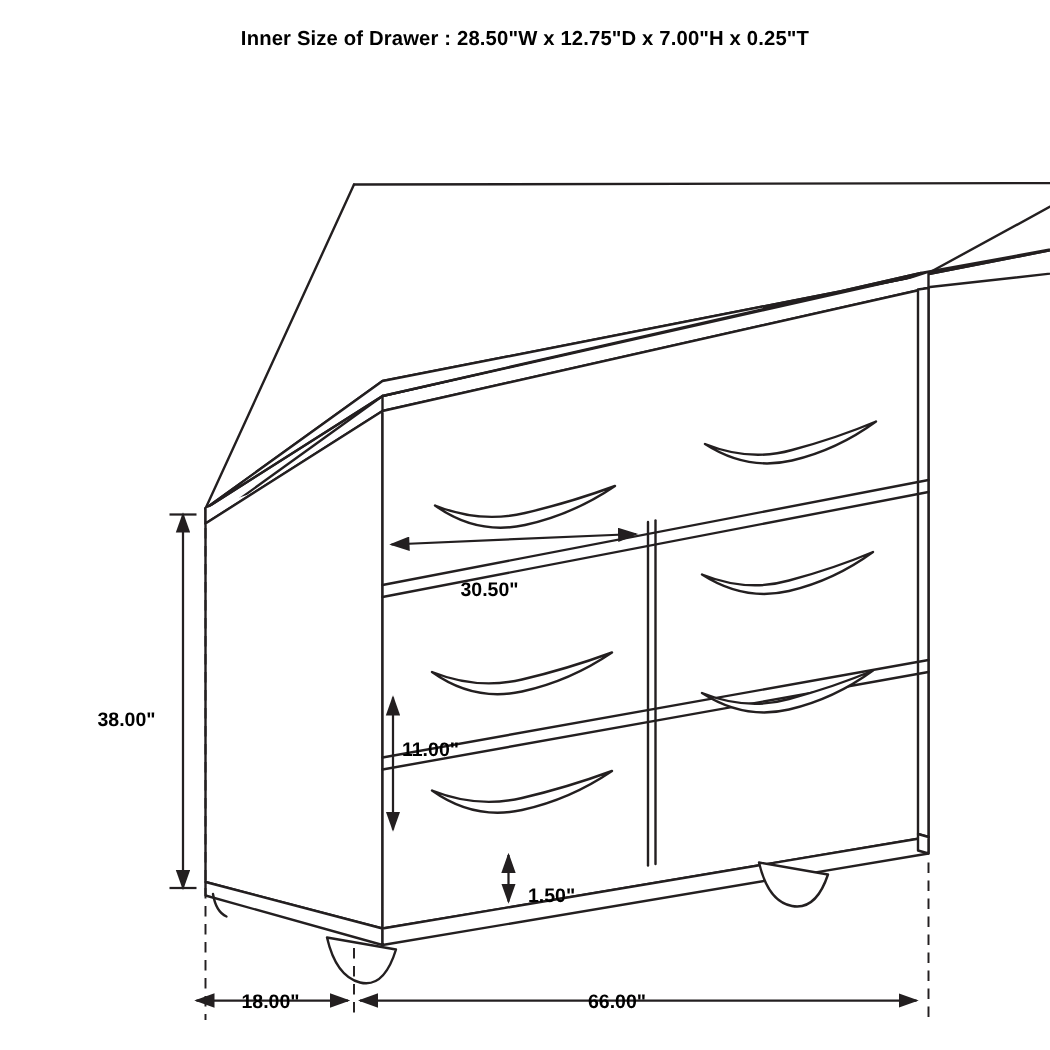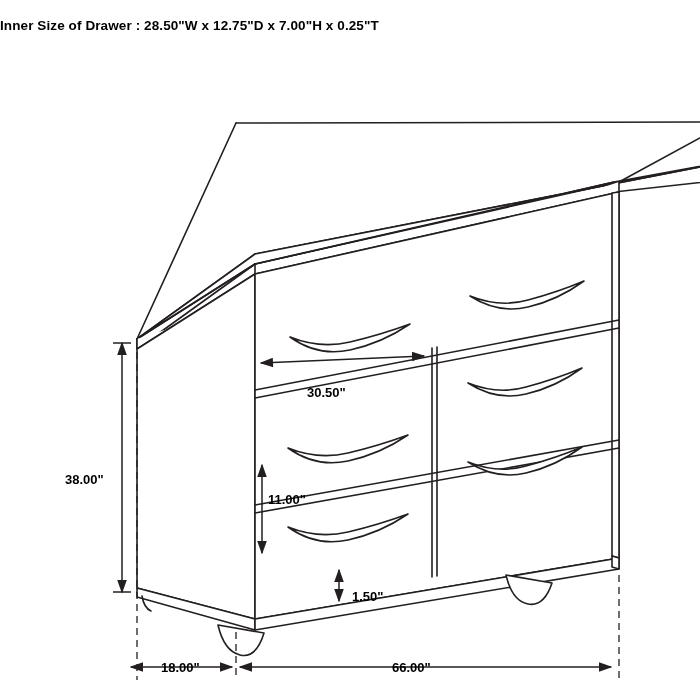--- a/index.html
+++ b/index.html
@@ -16,20 +16,21 @@
     width: 700px;
     height: 700px;
     overflow: hidden;
     background: #ffffff;
   }
   #title {
     position: absolute;
     top: 18px;
     left: 0;
     width: 700px;
+    text-align: center;
     font-size: 13.5px;
     font-weight: bold;
     letter-spacing: 0.1px;
     color: #000000;
   }
   svg#drawing {
     position: absolute;
     top: 0;
     left: 0;
   }

